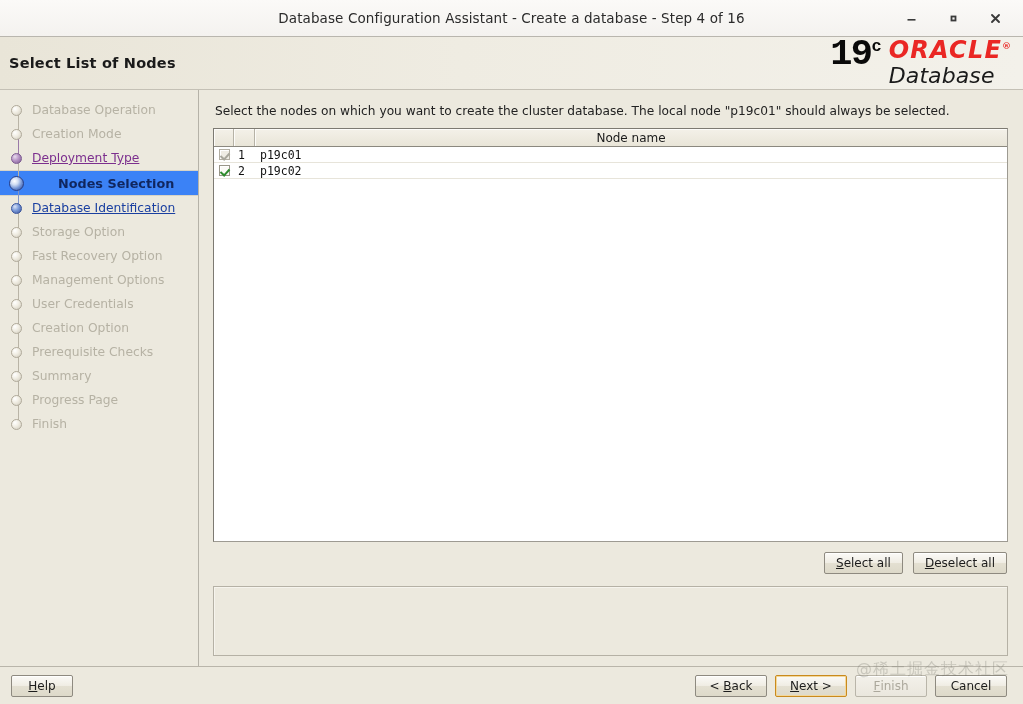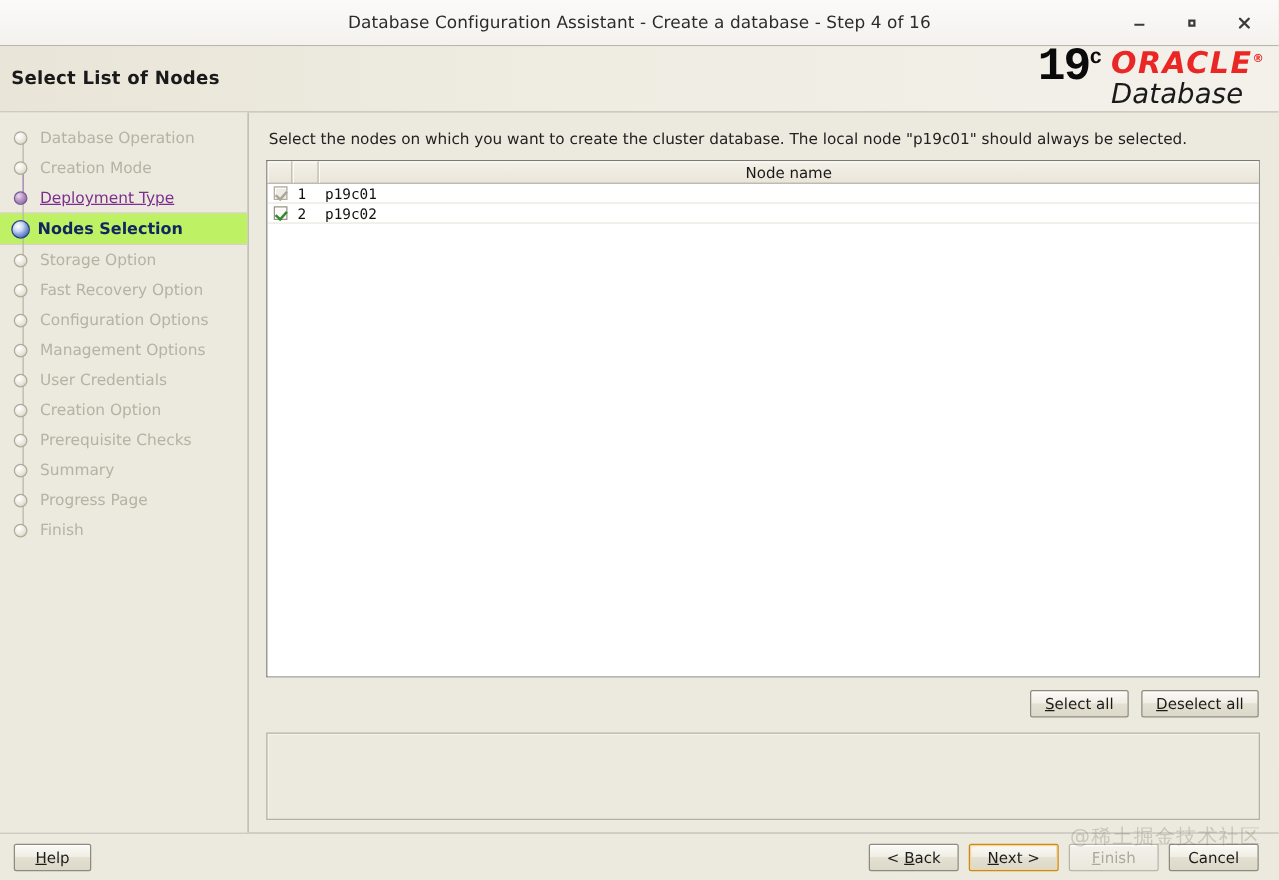--- a/index.html
+++ b/index.html
@@ -117,24 +117,25 @@
     border: 1px solid #2a3f86;
   }
   .nav-label { font-size: 12.3px; color: #b6b2a4; white-space: nowrap; }
   .nav-item.purple .nav-label {
     color: #7c2f8e; text-decoration: underline; cursor: pointer;
   }
   .nav-item.blue .nav-label {
     color: #1a3fa0; text-decoration: underline; cursor: pointer;
   }
   .nav-item.current {
-    background: #bef264;
+    background: #3b82f6;
     border-top: 1px solid #d7d3c6;
     border-bottom: 1px solid #d7d3c6;
     height: 26px;
+    gap: 28px;
   }
   .nav-item.current .nav-label {
     color: #10265e; font-weight: bold; font-size: 12.8px; text-decoration: none;
   }
 
   
   #main {
     flex: 1 1 auto; min-width: 0;
     display: flex; flex-direction: column;
     padding: 0 15px 0 14px;
@@ -306,39 +307,39 @@
         <span class="bullet purple"></span>
         <span class="nav-label">Deployment Type</span>
       </div>
 
       <div class="nav-item current">
         <span class="connector"></span>
         <span class="bullet current"></span>
         <span class="nav-label">Nodes Selection</span>
       </div>
 
+      <div class="nav-item blue">
+        <span class="connector"></span>
+        <span class="bullet blue"></span>
+        <span class="nav-label">Database Identification</span>
+      </div>
 
       <div class="nav-item">
         <span class="connector"></span>
         <span class="bullet"></span>
         <span class="nav-label">Storage Option</span>
       </div>
 
       <div class="nav-item">
         <span class="connector"></span>
         <span class="bullet"></span>
         <span class="nav-label">Fast Recovery Option</span>
       </div>
 
 
-      <div class="nav-item">
-        <span class="connector"></span>
-        <span class="bullet"></span>
-        <span class="nav-label">Configuration Options</span>
-      </div>
 
       <div class="nav-item">
         <span class="connector"></span>
         <span class="bullet"></span>
         <span class="nav-label">Management Options</span>
       </div>
 
       <div class="nav-item">
         <span class="connector"></span>
         <span class="bullet"></span>

